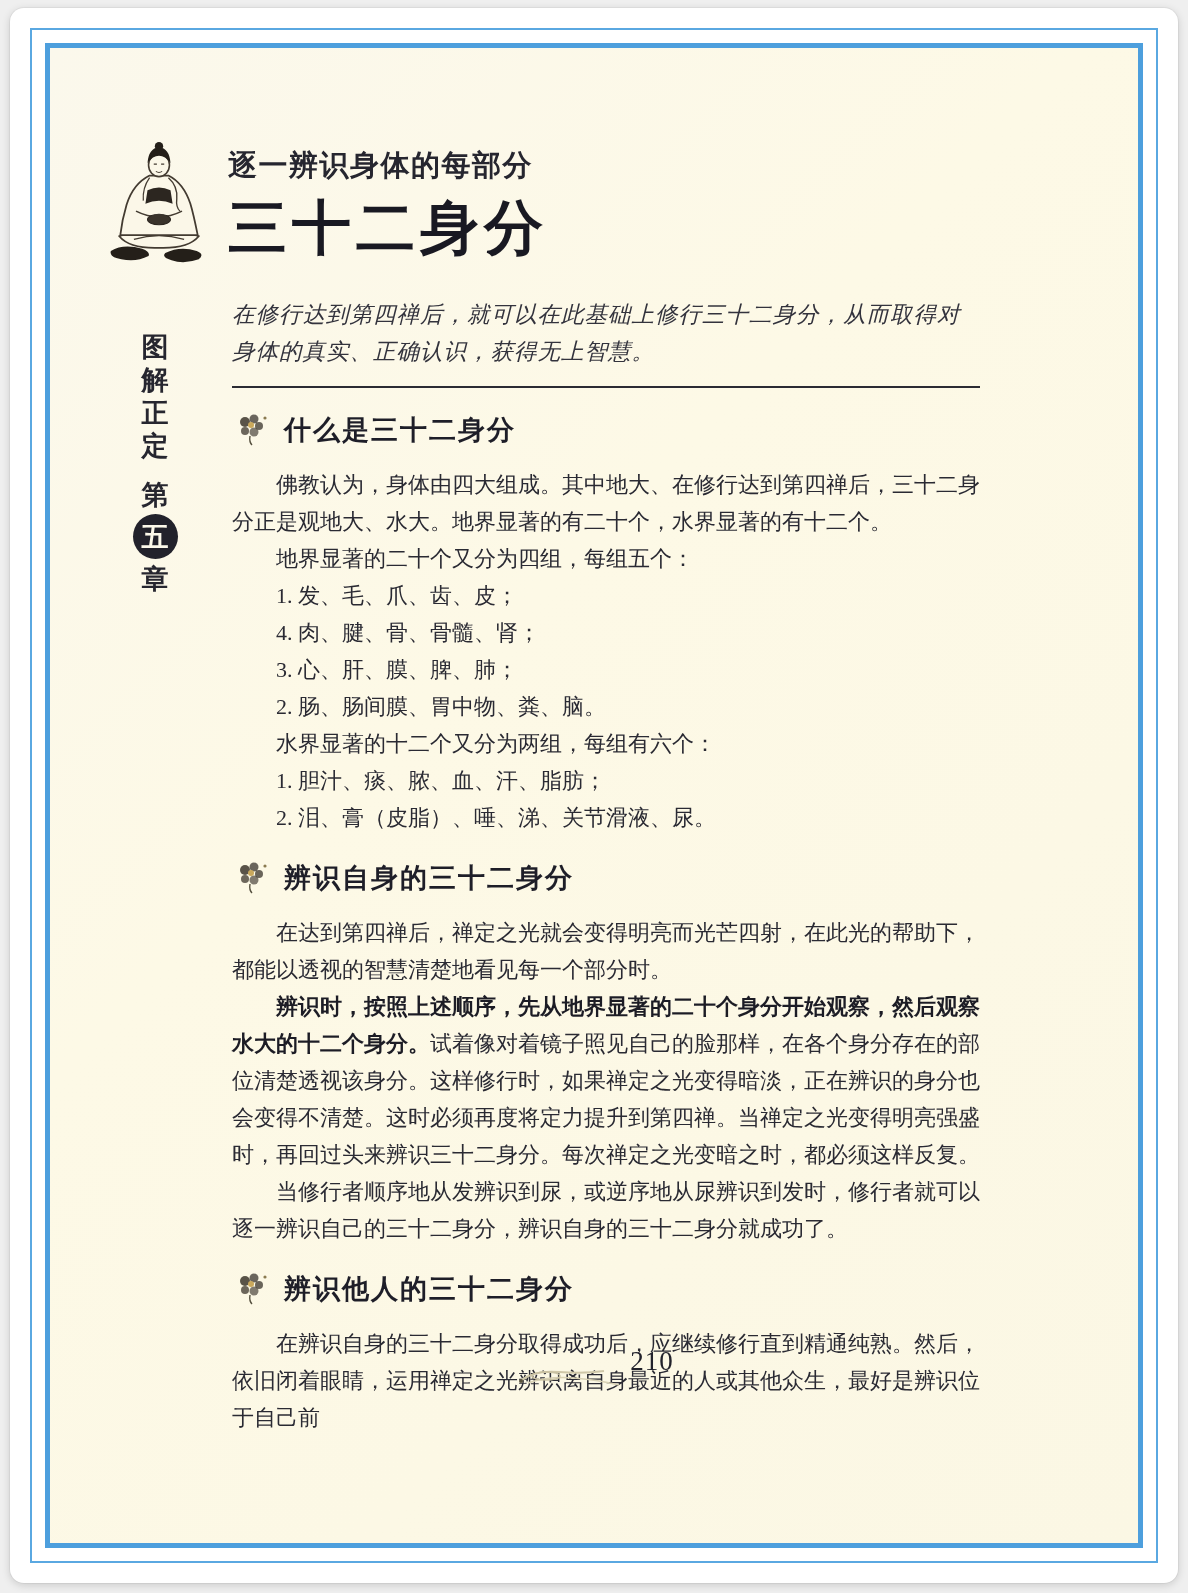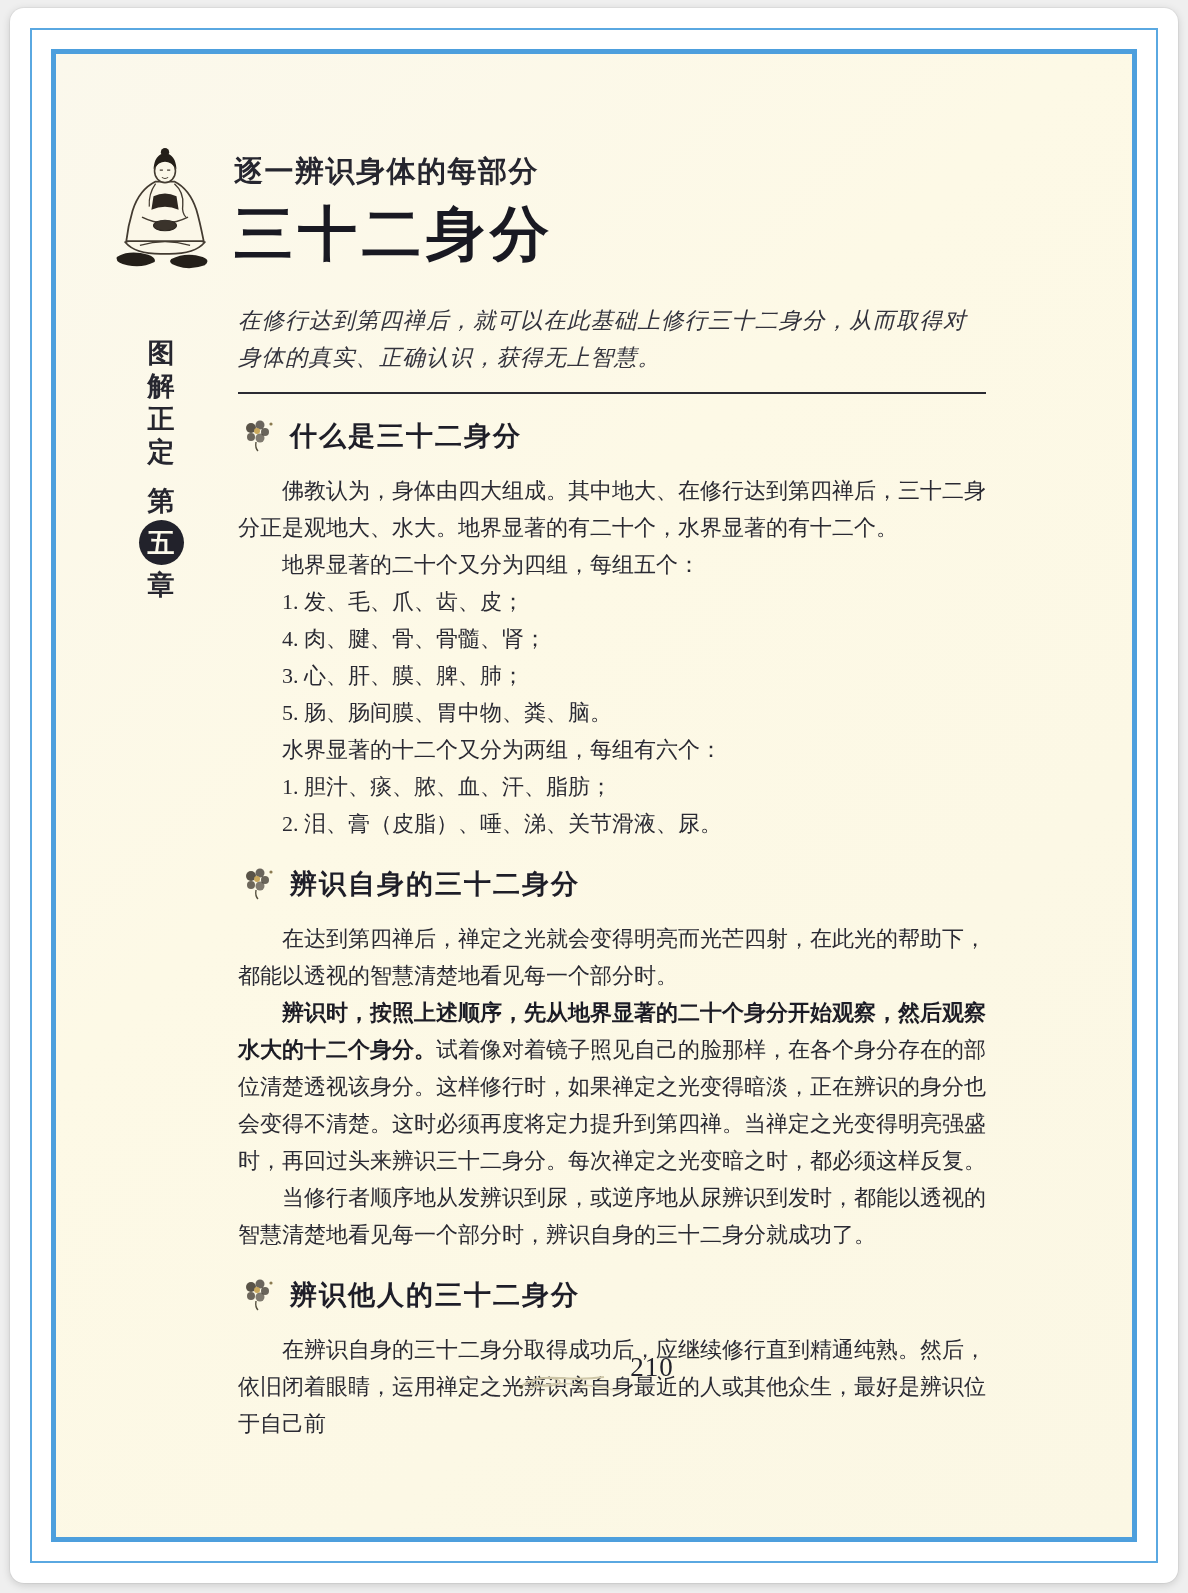--- a/index.html
+++ b/index.html
@@ -11,21 +11,21 @@
     overflow:hidden;
   }
   .card{
     position:absolute;left:10px;top:8px;width:1168px;height:1575px;
     background:#ffffff;border-radius:14px;
     box-shadow:0 2px 8px rgba(0,0,0,.16), 0 0 0 1px rgba(0,0,0,.04);
   }
   .frame-outer{
     position:absolute;left:20px;top:20px;right:20px;bottom:20px;
     border:2px solid #5aa8e1;
-    padding:19px;box-sizing:border-box;
+    padding:13px;box-sizing:border-box;
   }
   .frame-inner{
     width:100%;height:100%;
     border:5px solid #4d9fdd;
     box-sizing:border-box;
     background:#fcf9ea;
     background:linear-gradient(135deg,#fbf8ec 0%,#fdf9e6 40%,#fbf7e4 100%);
     position:relative;
   }
   .paper{position:absolute;left:0;top:0;right:0;bottom:0;}
@@ -168,21 +168,21 @@
               <path d="M18 26 Q17 32 20 35" stroke="#55503f" stroke-width="1.4" fill="none"></path>
             </svg>
             <h2>什么是三十二身分</h2>
           </div>
           <div class="body-text">
             <p>佛教认为，身体由四大组成。其中地大、在修行达到第四禅后，三十二身分正是观地大、水大。地界显著的有二十个，水界显著的有十二个。</p>
             <p>地界显著的二十个又分为四组，每组五个：</p>
             <p class="listline">1. 发、毛、爪、齿、皮；</p>
             <p class="listline">4. 肉、腱、骨、骨髓、肾；</p>
             <p class="listline">3. 心、肝、膜、脾、肺；</p>
-            <p class="listline">5. 肠、肠间膜、胃中物、粪、脑。</p>
+            <p class="listline">2. 肠、肠间膜、胃中物、粪、脑。</p>
             <p>水界显著的十二个又分为两组，每组有六个：</p>
             <p class="listline">1. 胆汁、痰、脓、血、汗、脂肪；</p>
             <p class="listline">2. 泪、膏（皮脂）、唾、涕、关节滑液、尿。</p>
           </div>
 
           <div class="section-head">
             <svg class="flower" viewBox="0 0 40 40">
               <circle cx="13" cy="12" r="5" fill="#3c362c" opacity=".85"></circle>
               <circle cx="22" cy="9" r="4.5" fill="#45403a" opacity=".8"></circle>
               <circle cx="27" cy="16" r="4" fill="#38332b" opacity=".75"></circle>
@@ -190,21 +190,21 @@
               <circle cx="13" cy="21" r="4" fill="#3c362c" opacity=".75"></circle>
               <circle cx="19" cy="15" r="3" fill="#c9a85c"></circle>
               <circle cx="33" cy="8" r="1.6" fill="#8a7a50"></circle>
               <path d="M18 26 Q17 32 20 35" stroke="#55503f" stroke-width="1.4" fill="none"></path>
             </svg>
             <h2>辨识自身的三十二身分</h2>
           </div>
           <div class="body-text">
             <p>在达到第四禅后，禅定之光就会变得明亮而光芒四射，在此光的帮助下，都能以透视的智慧清楚地看见每一个部分时。</p>
             <p><b>辨识时，按照上述顺序，先从地界显著的二十个身分开始观察，然后观察水大的十二个身分。</b><span>试着像对着镜子照见自己的脸那样，在各个身分存在的部位清楚透视该身分。这样修行时，如果禅定之光变得暗淡，正在辨识的身分也会变得不清楚。这时必须再度将定力提升到第四禅。当禅定之光变得明亮强盛时，再回过头来辨识三十二身分。每次禅定之光变暗之时，都必须这样反复。</span></p>
-            <p>当修行者顺序地从发辨识到尿，或逆序地从尿辨识到发时，都能以透视的智慧清楚地看见每一个部分时，辨识自身的三十二身分就成功了。</p>
+            <p>当修行者顺序地从发辨识到尿，或逆序地从尿辨识到发时，修行者就可以逐一辨识自己的三十二身分，辨识自身的三十二身分就成功了。</p>
           </div>
 
           <div class="section-head">
             <svg class="flower" viewBox="0 0 40 40">
               <circle cx="13" cy="12" r="5" fill="#3c362c" opacity=".85"></circle>
               <circle cx="22" cy="9" r="4.5" fill="#45403a" opacity=".8"></circle>
               <circle cx="27" cy="16" r="4" fill="#38332b" opacity=".75"></circle>
               <circle cx="22" cy="22" r="4.5" fill="#4a443c" opacity=".7"></circle>
               <circle cx="13" cy="21" r="4" fill="#3c362c" opacity=".75"></circle>
               <circle cx="19" cy="15" r="3" fill="#c9a85c"></circle>

